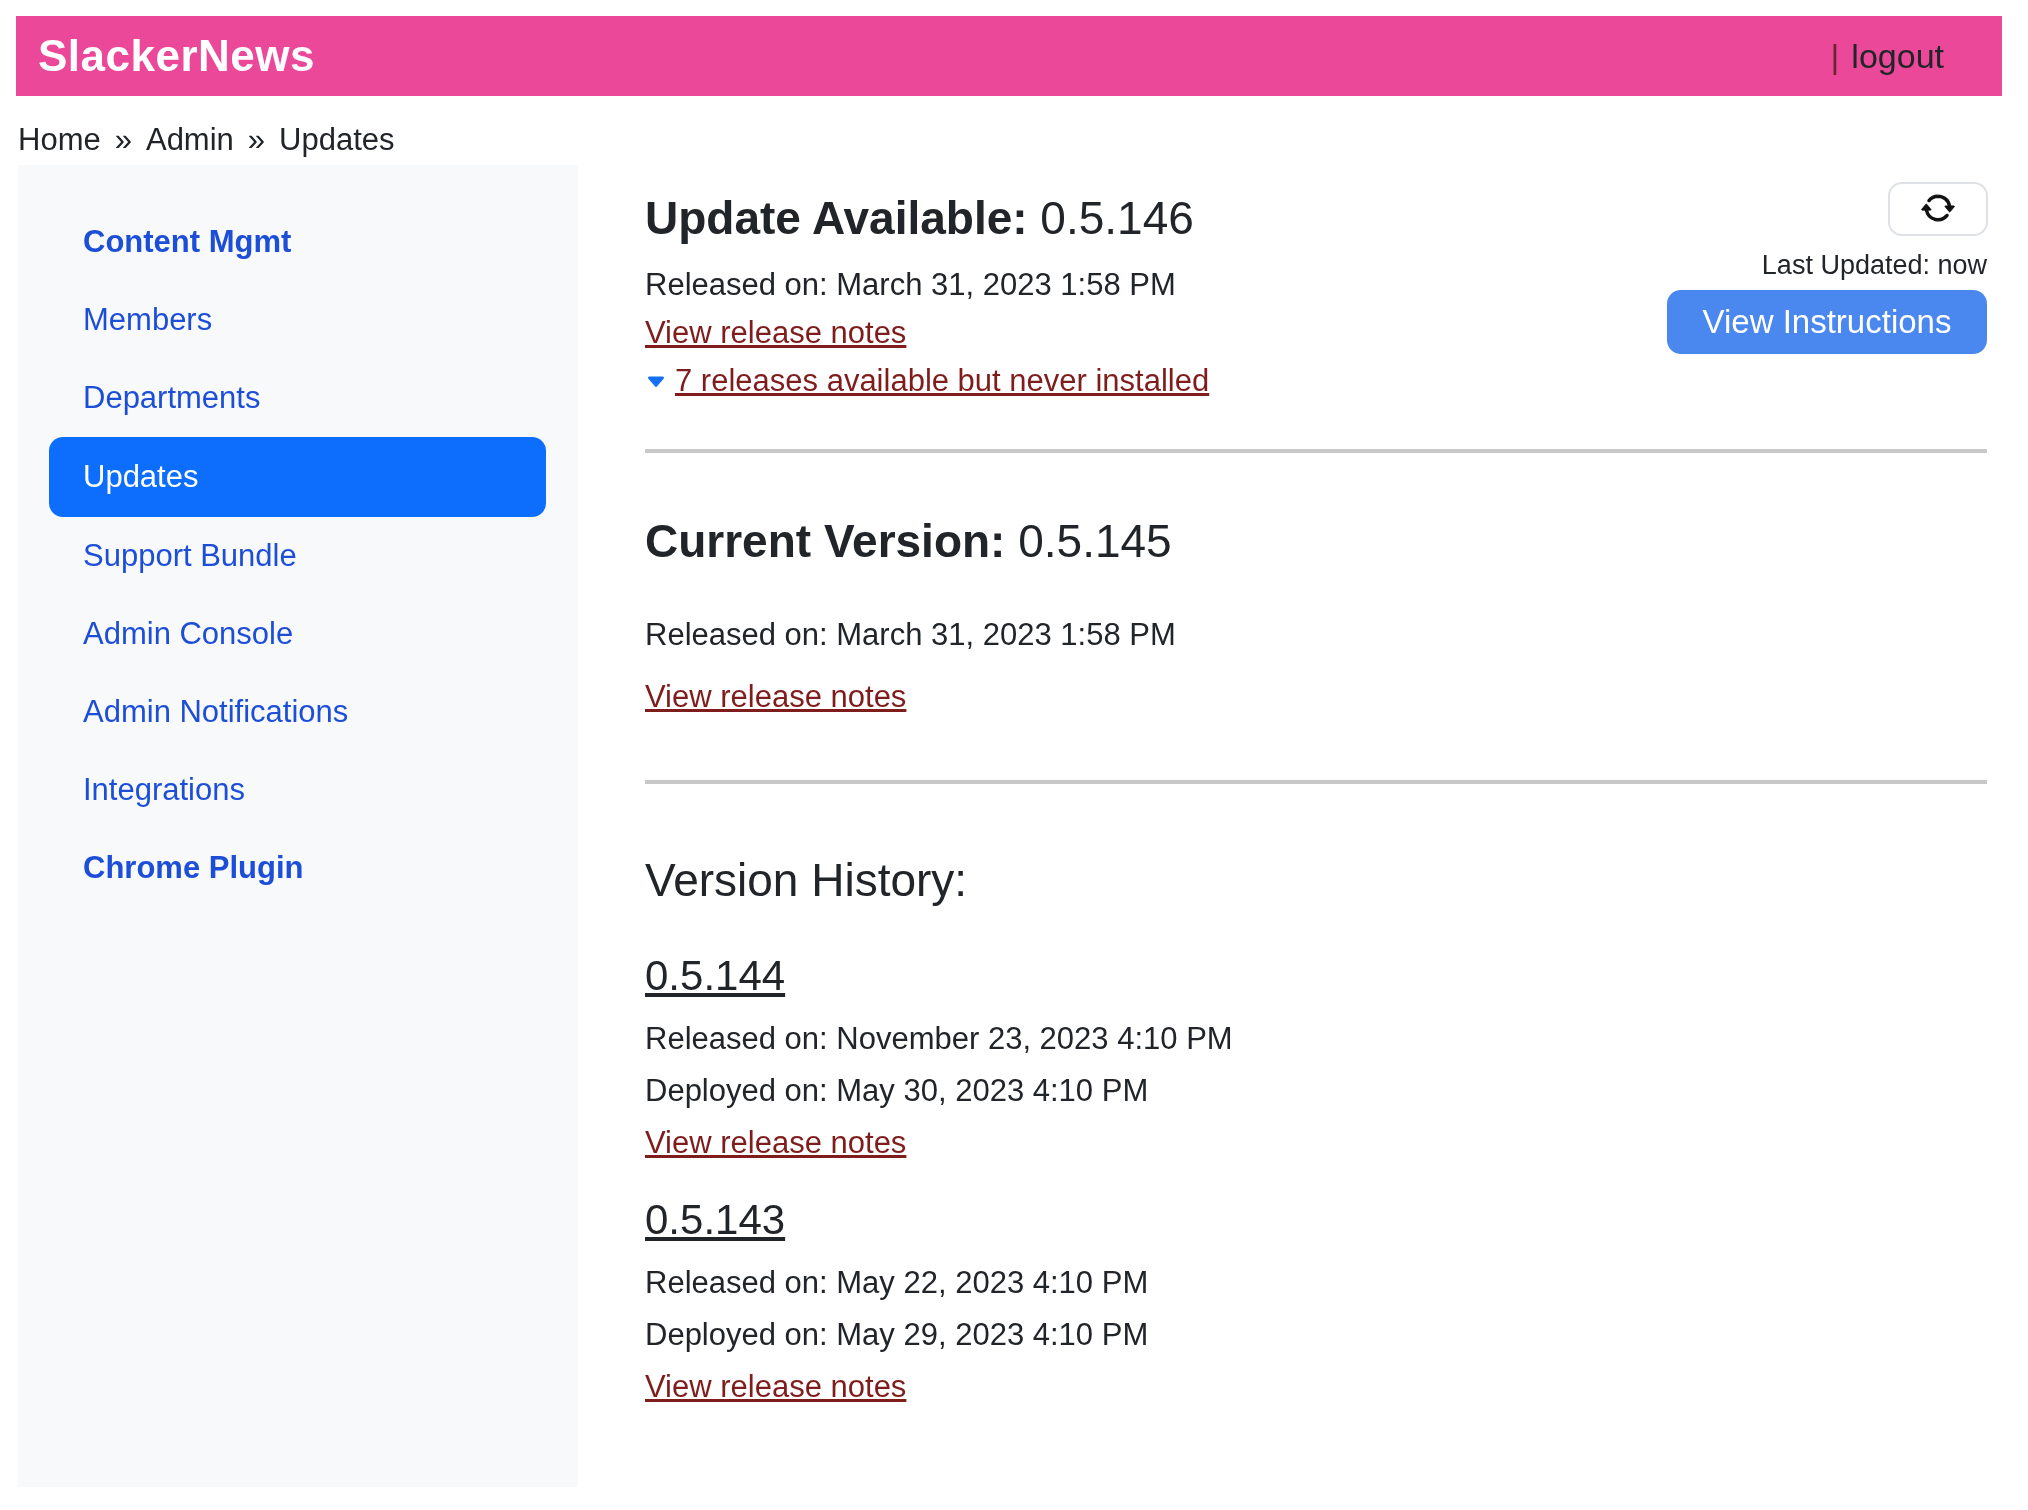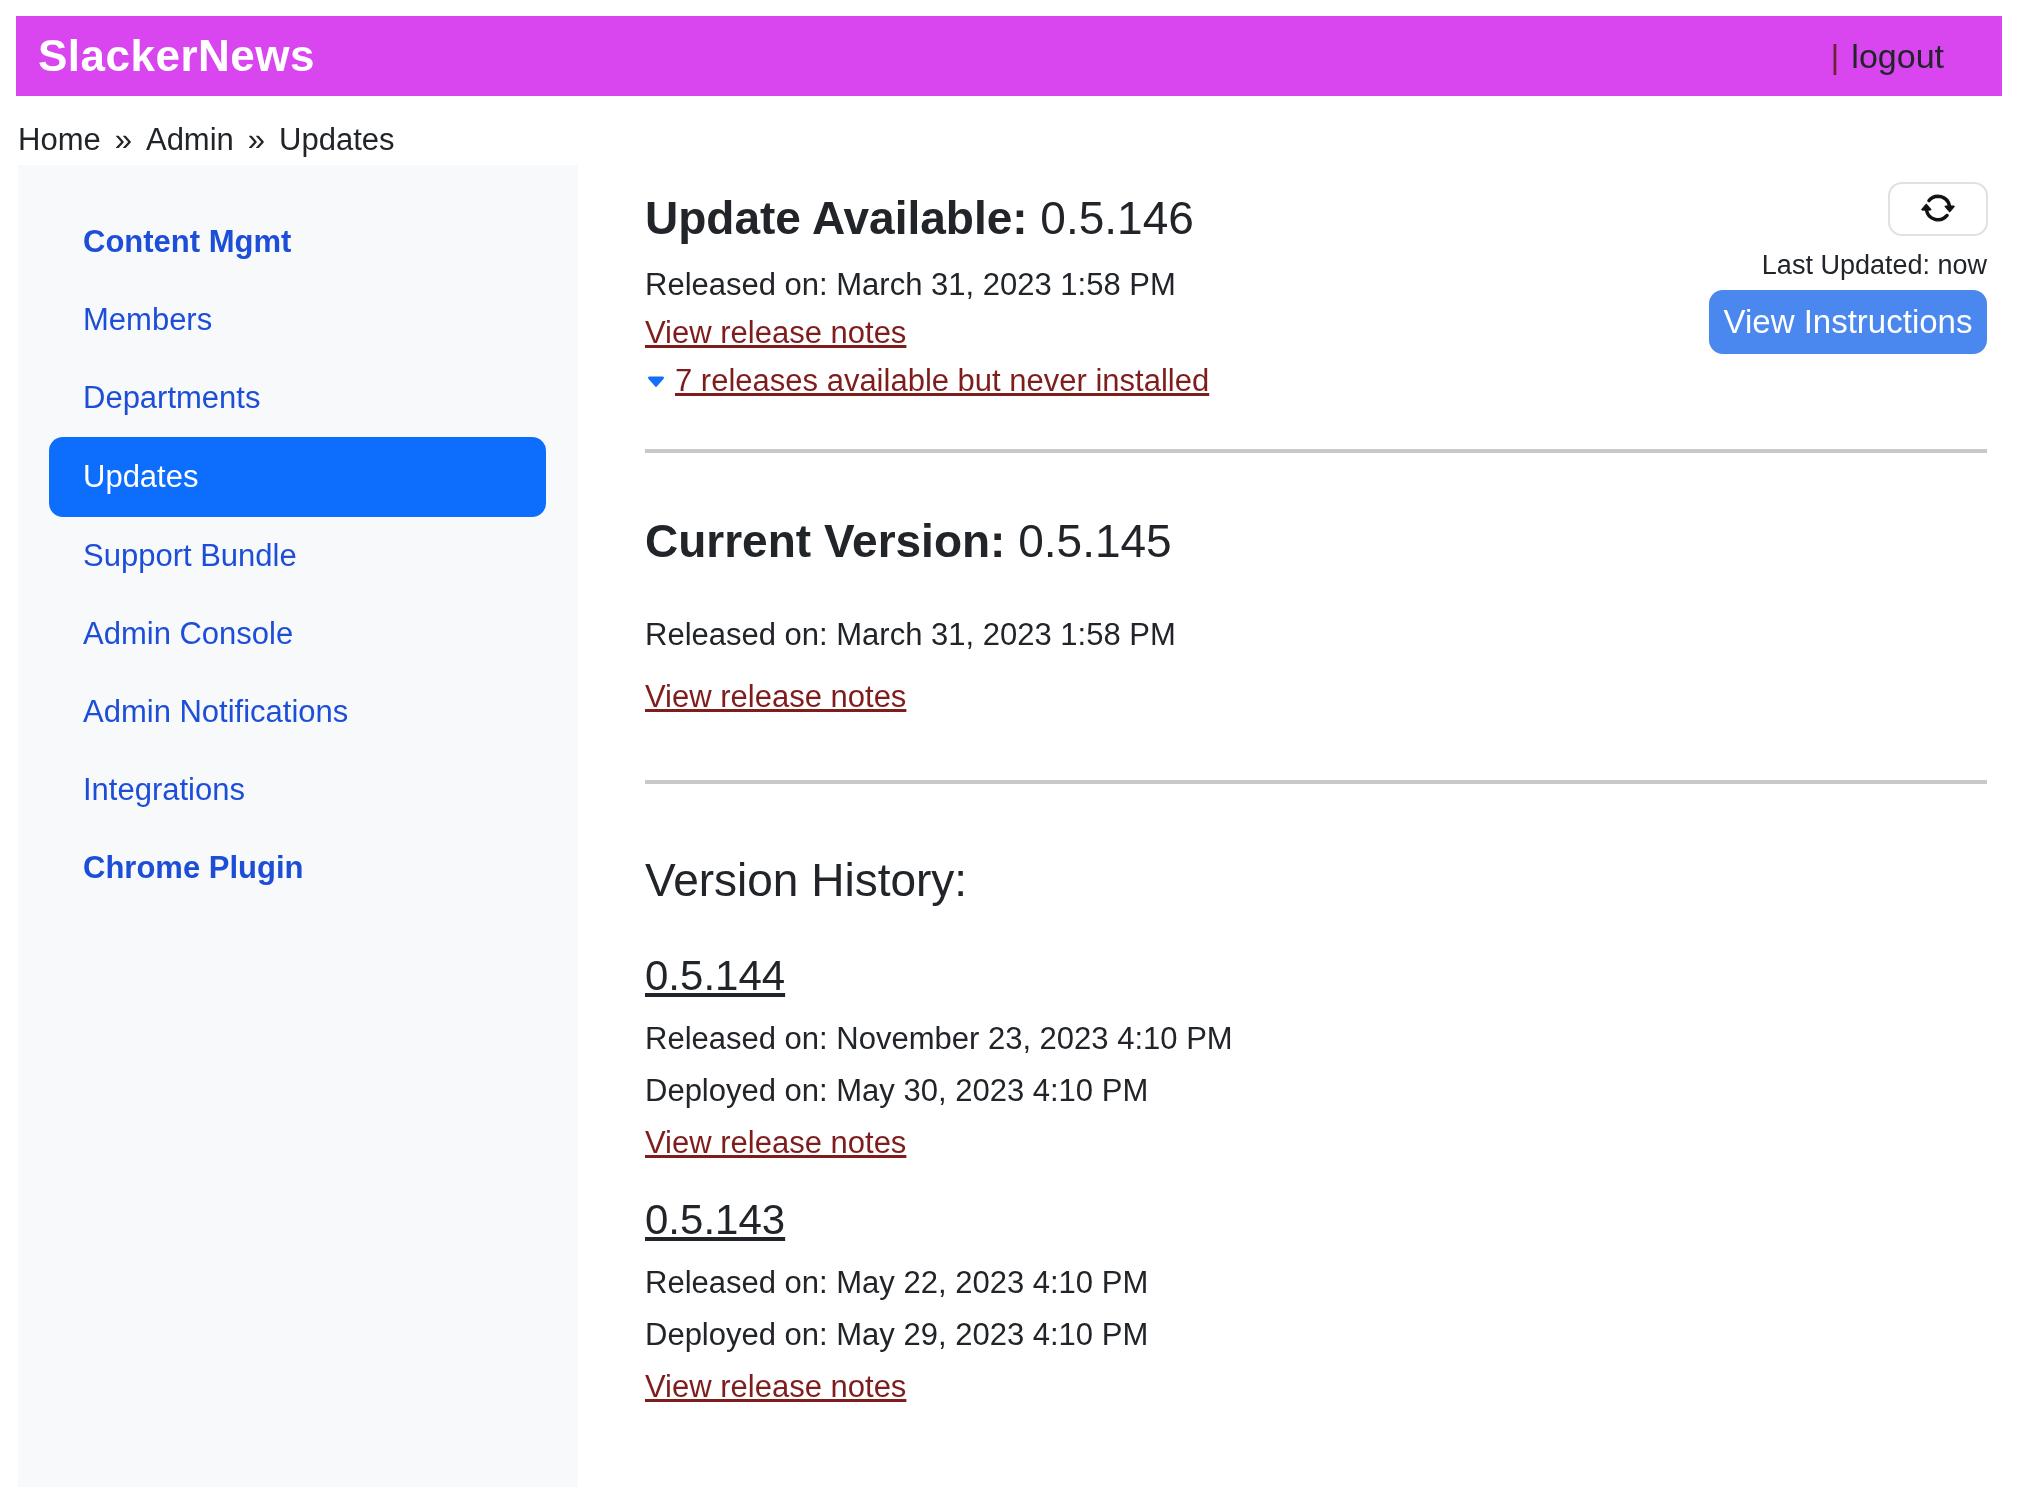--- a/index.html
+++ b/index.html
@@ -6,21 +6,21 @@
   html,body { margin:0; padding:0; }
   body {
     width:2028px; height:1510px; position:relative; overflow:hidden;
     background:#ffffff; color:#212529;
     font-family:"Liberation Sans", sans-serif;
   }
 
   
   .header {
     position:absolute; left:16px; right:26px; top:16px; height:80px;
-    background:#d946ef; display:flex; align-items:center;
+    background:#ec4899; display:flex; align-items:center;
     justify-content:space-between; padding:0 58px 0 22px;
   }
   .brand { color:#ffffff; font-weight:700; font-size:44px; letter-spacing:0.5px; }
   .logout-area { font-size:34px; display:flex; gap:12px; align-items:center; }
   .logout-pipe { color:#6b2430; }
   .logout-link { color:#212529; text-decoration:none; cursor:pointer; }
 
   
   .breadcrumb {
     position:absolute; left:18px; top:122px; font-size:31px; color:#212529;
@@ -46,21 +46,21 @@
   
   .refresh-btn {
     position:absolute; left:1888px; top:182px; width:100px; height:54px;
     background:#ffffff; border:2px solid #dee2e6; border-radius:14px;
     display:flex; align-items:center; justify-content:center; cursor:pointer;
   }
   .last-updated {
     position:absolute; right:41px; top:250px; font-size:27px; color:#212529;
   }
   .view-instructions {
-    position:absolute; right:41px; top:290px; width:278px; height:64px;
+    position:absolute; right:41px; top:290px; width:320px; height:64px;
     background:#4a87ee; border:none; border-radius:14px;
     color:#ffffff; font-size:33px; font-family:"Liberation Sans", sans-serif;
     display:flex; align-items:center; justify-content:center; cursor:pointer;
   }
 
   
   .main { position:absolute; left:645px; top:170px; width:1342px; }
   .h1 { font-size:46px; line-height:53px; margin:0; font-weight:400; }
   .h1 .hl { font-weight:700; }
   #update-heading { margin-top:22px; }

